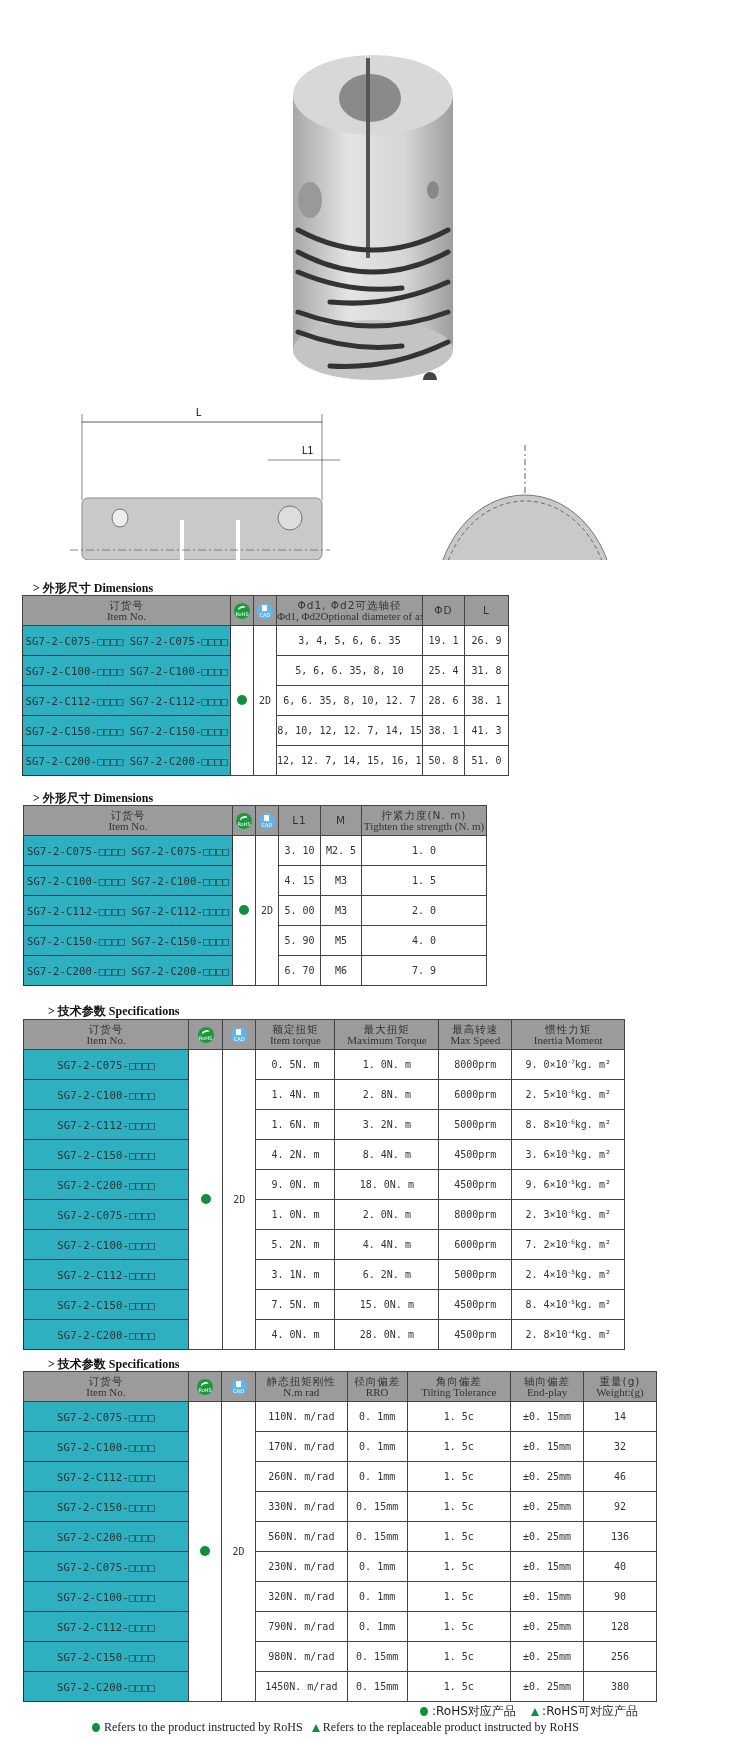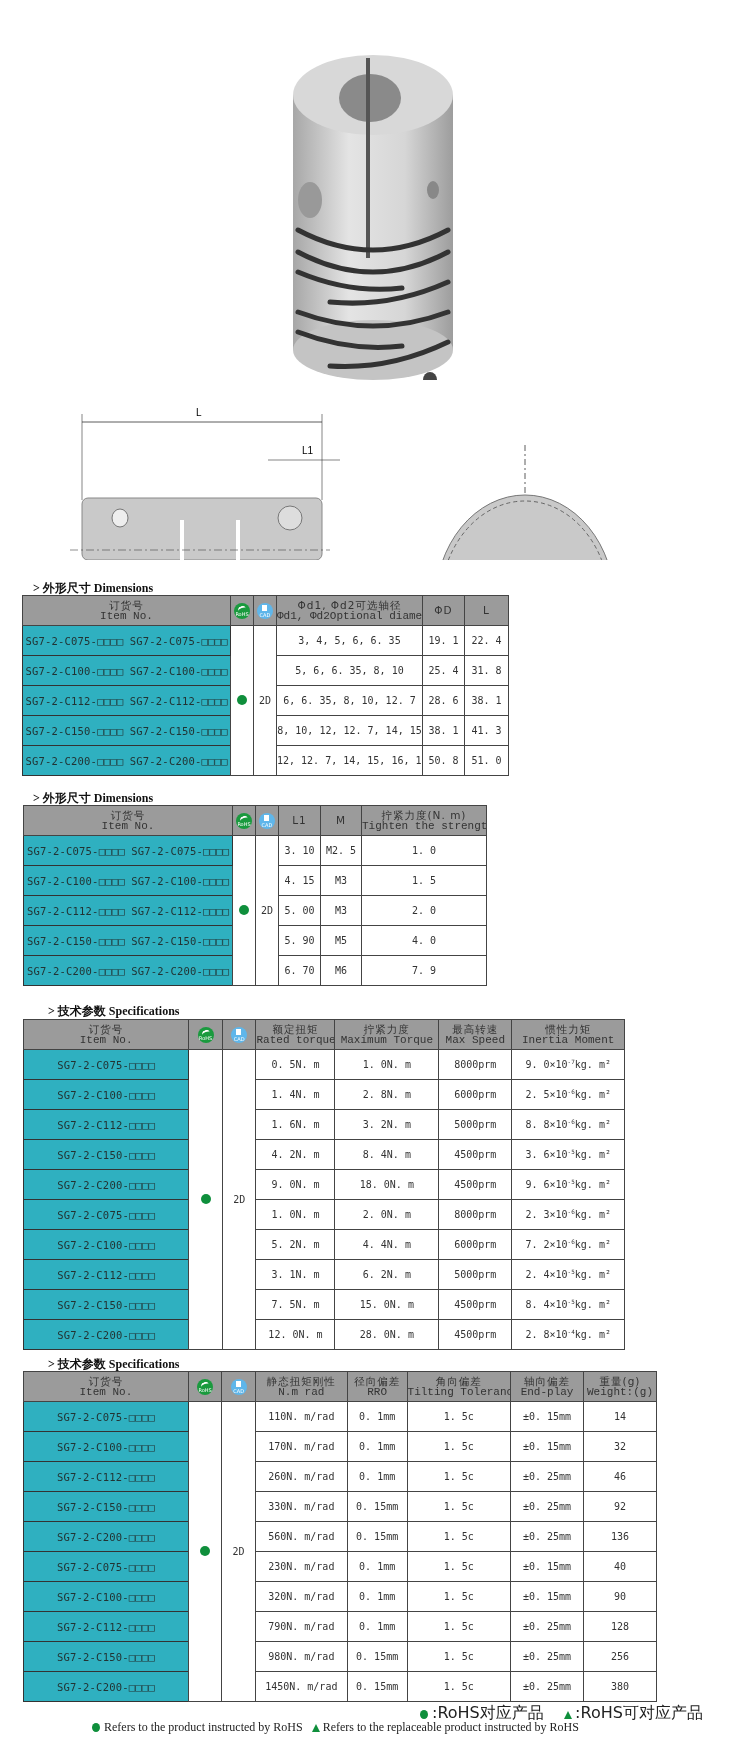--- a/index.html
+++ b/index.html
@@ -5,21 +5,21 @@
   html,body{margin:0;padding:0;background:#fff;}
   body{width:750px;height:1740px;position:relative;overflow:hidden;font-family:"Liberation Sans",sans-serif;color:#222;}
   .abs{position:absolute;}
   .section-title{position:absolute;font-family:"Liberation Serif",serif;font-weight:bold;font-size:12px;color:#111;white-space:nowrap;}
   table.spec{position:absolute;border-collapse:collapse;table-layout:fixed;}
   table.spec td{border:1px solid #444;text-align:center;vertical-align:middle;padding:0;overflow:hidden;white-space:nowrap;}
   table.spec tr.hdr td{background:#9b9b9b;color:#333;font-family:"Liberation Serif",serif;font-size:11px;line-height:11px;height:29px;margin-left:48px;}
   table.spec tr.row td{height:29px;font-family:"DejaVu Sans Mono","Liberation Mono",monospace;font-size:10px;color:#333;background:#fff;}
   table.spec tr.row td.item{background:#2fb0c0;color:#233;font-family:"DejaVu Sans Mono",monospace;font-size:10.5px;letter-spacing:0.2px;border-color:#333;}
   .hz{display:block;font-family:"DejaVu Sans",sans-serif;font-size:10.5px;letter-spacing:1px;}
-  .en{display:block;font-family:Liberation Mono, monospace;font-size:11px;}
+  .en{display:block;font-family:Liberation Serif, serif;font-size:11px;}
   .rohs-badge{display:inline-block;width:16px;height:16px;border-radius:50%;background:#1a9a3e;color:#fff;font-size:5px;line-height:22px;font-family:"DejaVu Sans",sans-serif;position:relative;}
   .rohs-badge:before{content:"";position:absolute;left:4px;top:3px;width:8px;height:4px;border-top:2px solid #fff;border-radius:8px 8px 0 0;transform:rotate(-20deg);}
   .cad-badge{display:inline-block;width:16px;height:16px;border-radius:50%;background:#5fb6ea;color:#fff;font-size:5px;line-height:24px;font-family:"DejaVu Sans",sans-serif;position:relative;}
   .cad-badge:before{content:"";position:absolute;left:5px;top:2px;width:5px;height:6px;background:#fff;}
   .dot{display:inline-block;width:10px;height:10px;border-radius:50%;background:#0f8f3c;}
   .footer{position:absolute;font-family:"Liberation Serif",serif;font-size:12px;color:#222;white-space:nowrap;}
   .tri{display:inline-block;width:0;height:0;border-left:4px solid transparent;border-right:4px solid transparent;border-bottom:8px solid #0f8f3c;margin-right:3px;vertical-align:-1px;}
   .fdot{display:inline-block;width:8px;height:9px;border-radius:50%;background:#0f8f3c;margin-right:4px;vertical-align:-1px;}
   sup{font-size:6px;}
 </style>
@@ -112,21 +112,21 @@
     <td>
           <span class="hz">L</span>
         </td>
   </tr>
   <tr class="row">
     <td class="item">SG7-2-C075-□□□□ SG7-2-C075-□□□□</td>
     <td rowspan="5"><span class="dot"></span></td>
     <td rowspan="5">2D</td>
     <td>3, 4, 5, 6, 6. 35</td>
     <td>19. 1</td>
-    <td>22. 4</td>
+    <td>26. 9</td>
   </tr>
   <tr class="row">
     <td class="item">SG7-2-C100-□□□□ SG7-2-C100-□□□□</td>
     <td>5, 6, 6. 35, 8, 10</td>
     <td>25. 4</td>
     <td>31. 8</td>
   </tr>
   <tr class="row">
     <td class="item">SG7-2-C112-□□□□ SG7-2-C112-□□□□</td>
     <td>6, 6. 35, 8, 10, 12. 7</td>
@@ -232,24 +232,24 @@
   <tbody>
       <tr class="hdr">
     <td>
           <span class="hz">订货号</span>
           <span class="en">Item No.</span>
         </td>
     <td><span class="rohs-badge">RoHS</span></td>
     <td><span class="cad-badge">CAD</span></td>
     <td>
           <span class="hz">额定扭矩</span>
-          <span class="en">Rated torque</span>
-        </td>
-    <td>
-          <span class="hz">拧紧力度</span>
+          <span class="en">Item torque</span>
+        </td>
+    <td>
+          <span class="hz">最大扭矩</span>
           <span class="en">Maximum Torque</span>
         </td>
     <td>
           <span class="hz">最高转速</span>
           <span class="en">Max Speed</span>
         </td>
     <td>
           <span class="hz">惯性力矩</span>
           <span class="en">Inertia Moment</span>
         </td>
@@ -314,21 +314,21 @@
   </tr>
   <tr class="row">
     <td class="item">SG7-2-C150-□□□□</td>
     <td>7. 5N. m</td>
     <td>15. 0N. m</td>
     <td>4500prm</td>
     <td><span>8. 4×10</span><sup>-5</sup><span>kg. m²</span></td>
   </tr>
   <tr class="row">
     <td class="item">SG7-2-C200-□□□□</td>
-    <td>12. 0N. m</td>
+    <td>4. 0N. m</td>
     <td>28. 0N. m</td>
     <td>4500prm</td>
     <td><span>2. 8×10</span><sup>-4</sup><span>kg. m²</span></td>
   </tr>
 </tbody>
   </table>
 
 <div class="section-title" style="left:48px;top:1356px;">
   <span>&gt; 技术参数</span>
   <span>Specifications</span>
@@ -451,20 +451,20 @@
     <td class="item">SG7-2-C200-□□□□</td>
     <td>1450N. m/rad</td>
     <td>0. 15mm</td>
     <td>1. 5c</td>
     <td>±0. 25mm</td>
     <td>380</td>
   </tr>
 </tbody>
   </table>
 
-<div class="footer" style="left:420px;top:1703px;font-family:'DejaVu Sans',sans-serif;font-size:16px;">
+<div class="footer" style="left:420px;top:1703px;font-family:'DejaVu Sans',sans-serif;font-size:12px;">
   <span class="fdot"></span><span>:RoHS对应产品</span>
   &nbsp;&nbsp;&nbsp;<span class="tri"></span><span>:RoHS可对应产品</span>
 </div>
 <div class="footer" style="left:92px;top:1720px;">
   <span class="fdot"></span><span>Refers to the product instructed by RoHS</span>
   &nbsp;&nbsp;<span class="tri"></span><span>Refers to the replaceable product instructed by RoHS</span>
 </div>
 
 </body></html>

